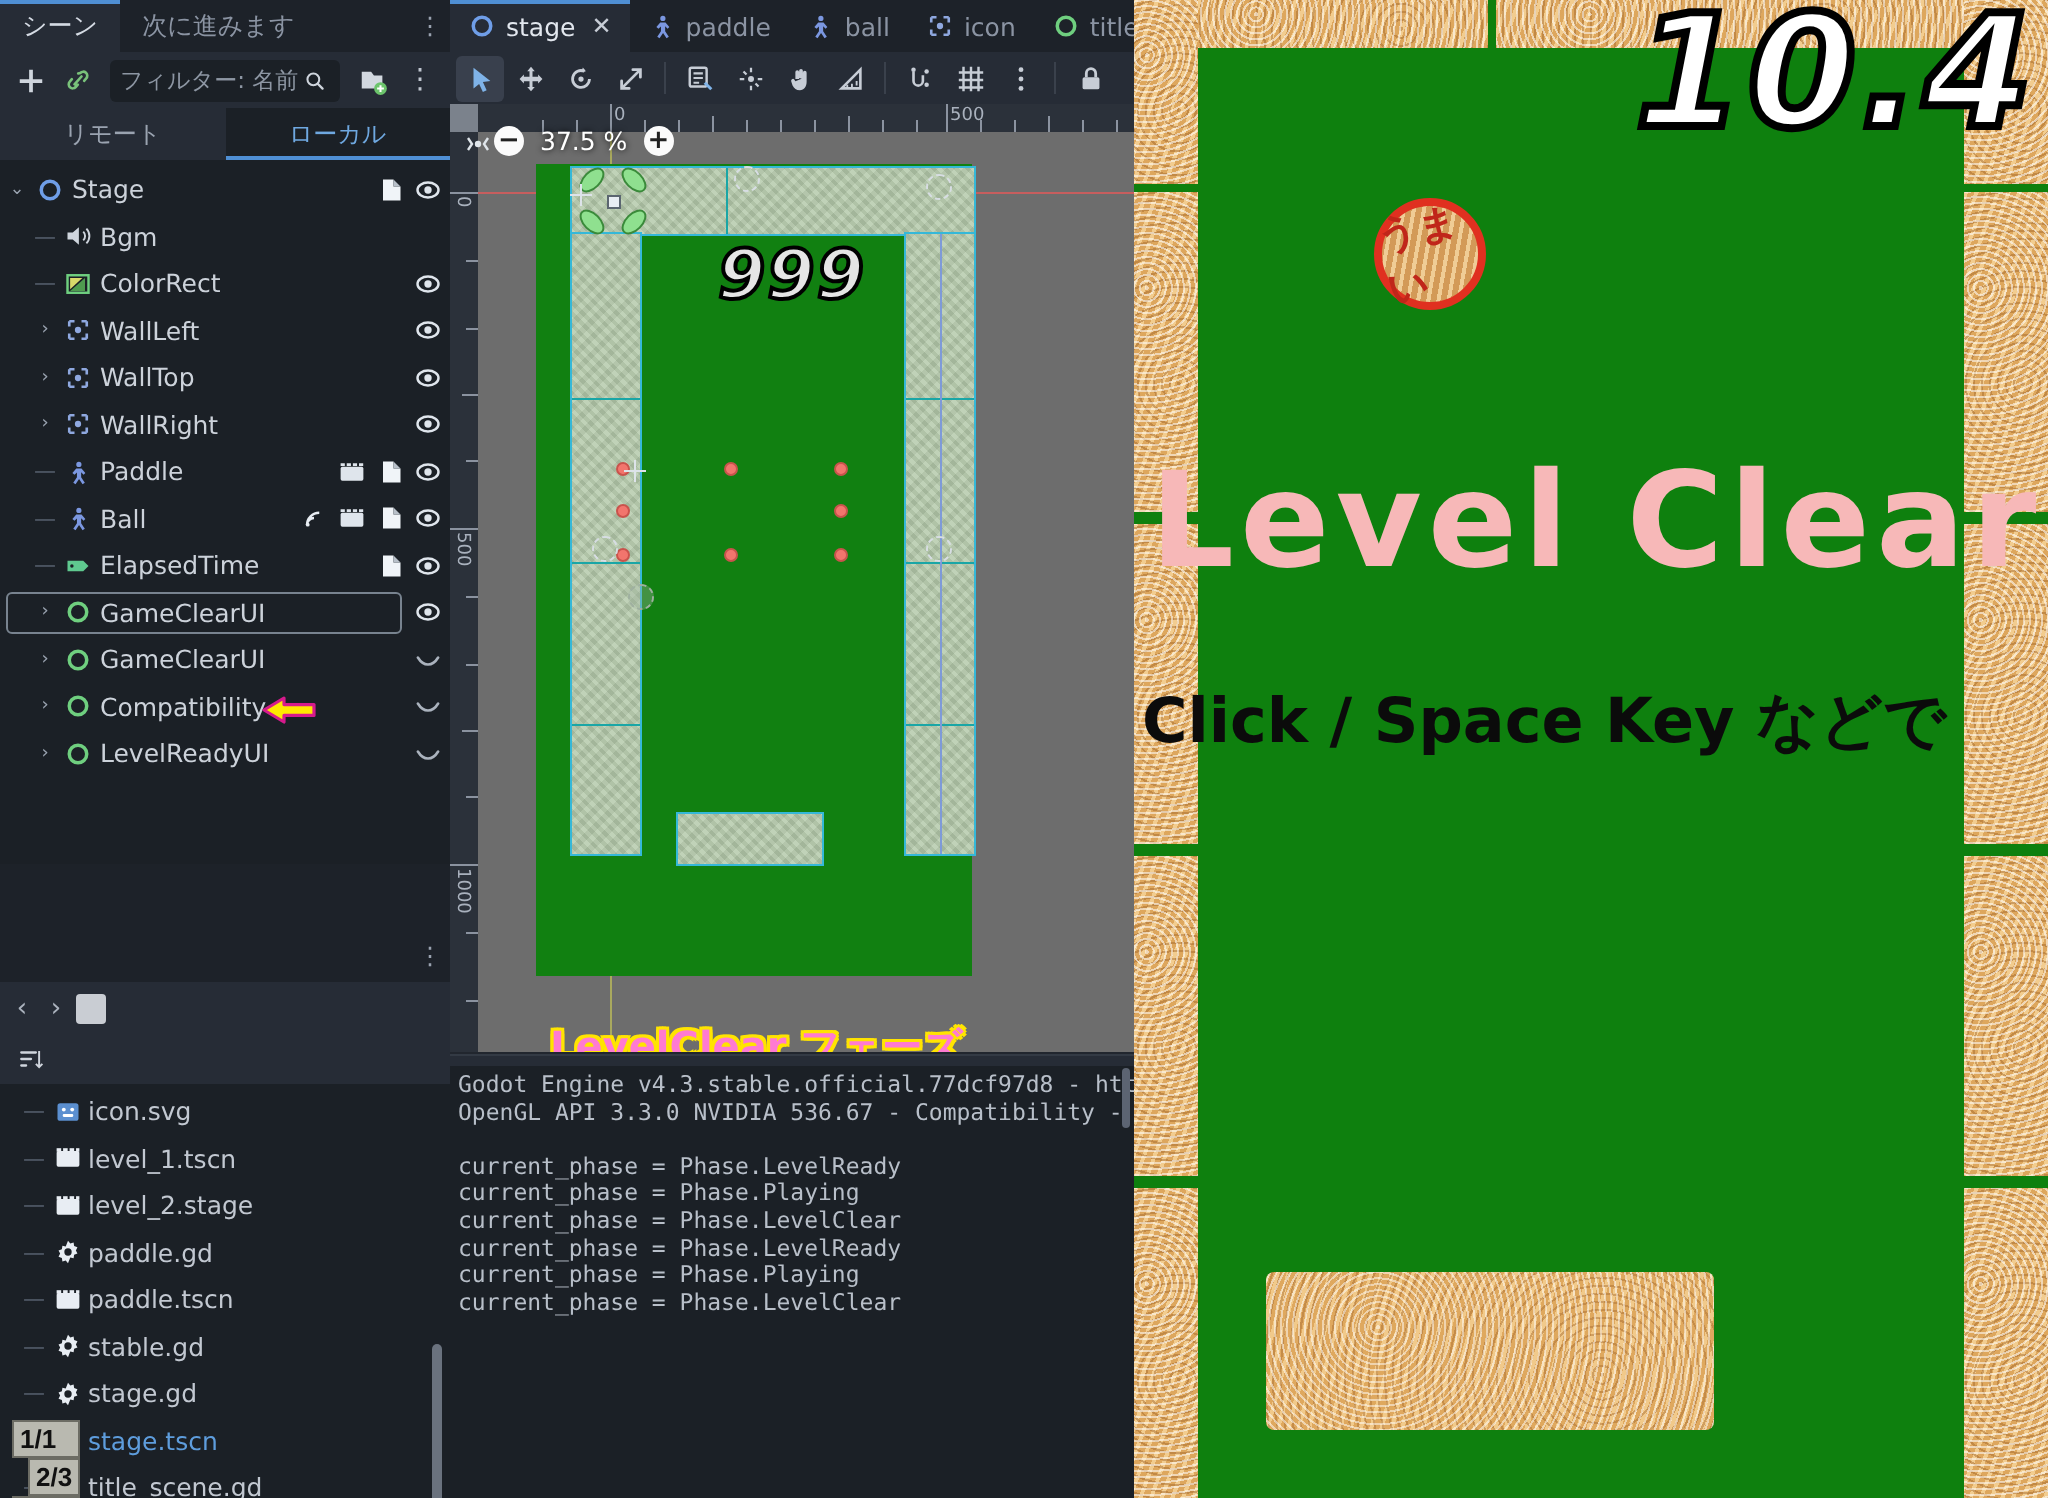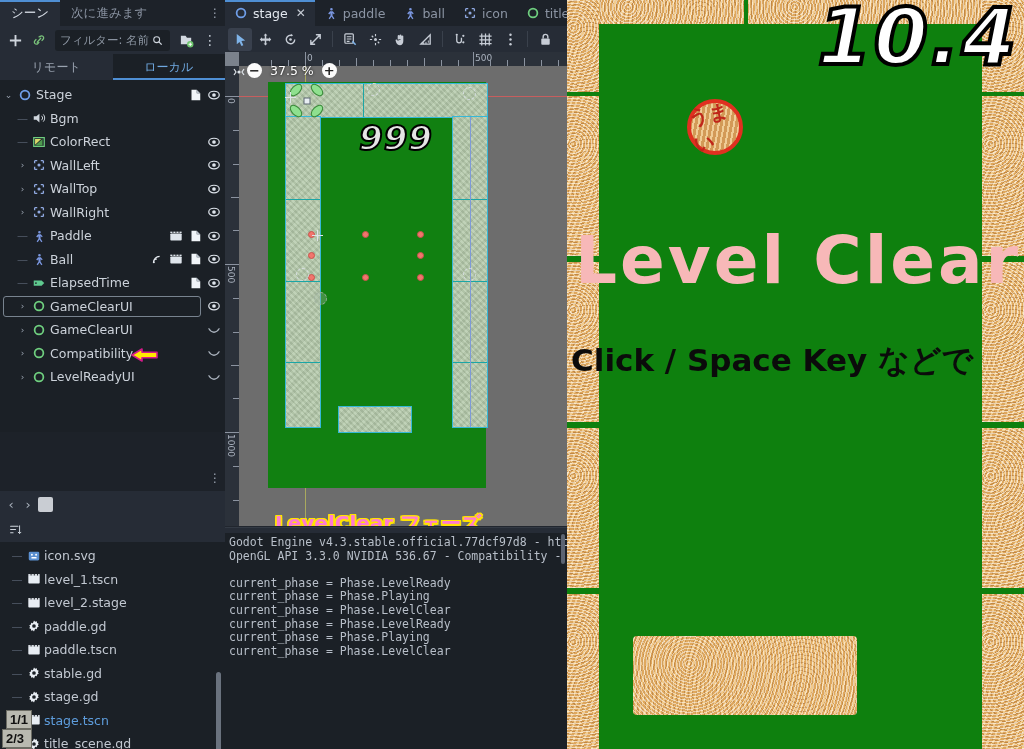--- a/index.html
+++ b/index.html
@@ -581,21 +581,21 @@
           <div class="fi">
             <svg width="14" height="14" viewBox="0 0 16 16">
               <path d="M8 1.6l1.3 1.5 1.9-.5.3 2 1.9.7-.9 1.8.9 1.8-1.9.7-.3 2-1.9-.5L8 14.4 6.7 12.9l-1.9.5-.3-2-1.9-.7.9-1.8-.9-1.8 1.9-.7.3-2 1.9.5z" fill="#e8edf3"></path>
               <circle cx="8" cy="8" r="2.1" fill="#1b2026"></circle>
             </svg>
           </div>
           <div class="fn">title_scene.gd</div>
         </div>
         <div class="badge-stack">
           <div class="badge" style="margin-left: 6px;">1/1</div>
-          <div class="badge" style="margin-left: 2px;">2/3</div>
+          <div class="badge" style="margin-left: 14px;">2/3</div>
           <div class="badge" style="margin-left: 6px;">1/3</div>
         </div>
         <div class="fs-scroll"></div>
       </div>
   </div>
 
   <div class="center-col">
     <div class="sc-tabs" id="scene-tabs">
         <div class="sc-tab active">
           <span>

